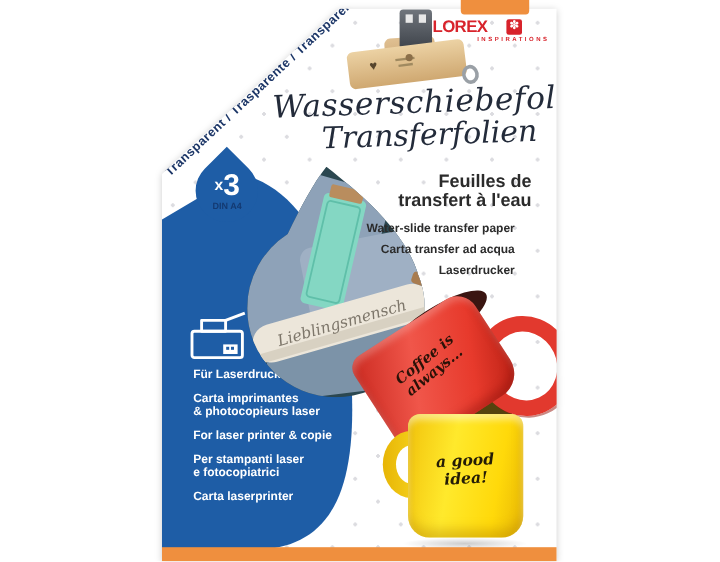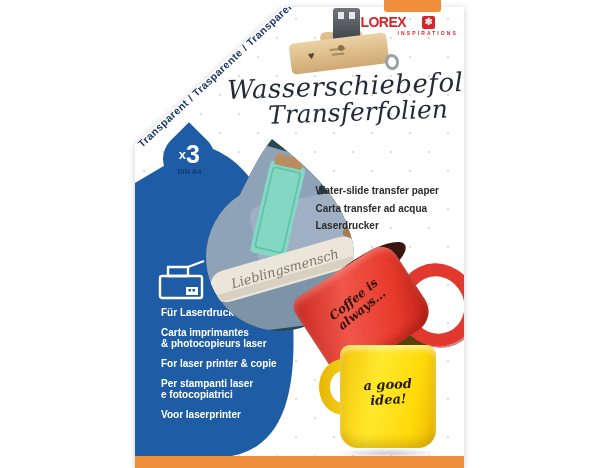--- a/index.html
+++ b/index.html
@@ -61,21 +61,21 @@
   .usb-pivot{position:absolute;left:203px;top:38px;width:6px;height:6px;border-radius:50%;background:#8b6f49;}
 
   
   .heading-script{position:absolute;left:92px;top:64px;width:236px;text-align:center;
     font-family:"DejaVu Serif", serif;font-style:italic;color:#232b3a;z-index:6;}
   .heading-script .h1{font-size:26px;letter-spacing:.5px;transform:rotate(-2deg);}
   .heading-script .h2{font-size:25px;margin-top:-3px;padding-left:26px;transform:rotate(-2deg);}
 
   .fr-title{position:absolute;right:21px;top:137px;text-align:right;
     font-size:15px;font-weight:800;line-height:16px;color:#2b2b2b;z-index:6;}
-  .subs{position:absolute;right:25px;top:178px;z-index:6;
+  .subs{position:absolute;right:35px;top:178px;text-align:right;z-index:6;
     font-size:10px;font-weight:700;color:#2b2b2b;}
   .subs div{margin-bottom:6.5px;}
 
   
   .blue-svg{position:absolute;left:0;top:128px;z-index:1;}
   .drop-badge{position:absolute;left:28px;top:126px;width:52px;height:52px;z-index:3;
     background:#1e5da6;border-radius:0 50% 50% 50%;transform:rotate(45deg);
     display:flex;align-items:center;justify-content:center;}
   .drop-inner{transform:rotate(-45deg);text-align:center;color:#fff;line-height:1;}
   .drop-x{font-size:13px;font-weight:bold;vertical-align:4px;}
@@ -151,20 +151,24 @@
       <span class="usb-etch2"></span>
     </div>
     <div class="usb-loop"></div>
     <div class="usb-pivot"></div>
 
     <div class="heading-script">
       <div class="h1">Wasserschiebefolien</div>
       <div class="h2">Transferfolien</div>
     </div>
 
+    <div class="fr-title">
+      <div>Feuilles de</div>
+      <div>transfert à l'eau</div>
+    </div>
 
     <div class="subs">
       <div>Water-slide transfer paper</div>
       <div>Carta transfer ad acqua</div>
       <div>Laserdrucker</div>
     </div>
 
     <svg class="blue-svg" width="170" height="330" viewBox="0 0 170 330">
       <path d="M0,48 L64,10 C118,20 152,88 158,185 C162,268 144,314 92,322 L0,322 Z" fill="#1e5da6"></path>
     </svg>
@@ -198,21 +202,21 @@
         <div>&amp; photocopieurs laser</div>
       </div>
       <div class="feat">
         <div>For laser printer &amp; copie</div>
       </div>
       <div class="feat">
         <div>Per stampanti laser</div>
         <div>e fotocopiatrici</div>
       </div>
       <div class="feat">
-        <div>Voor laserprinter</div>
+        <div>Carta laserprinter</div>
       </div>
     </div>
 
     <svg class="photo-svg" width="175" height="198" viewBox="0 0 175 198">
       <defs>
         <clipPath id="dropclip">
           <circle cx="82" cy="120" r="74"></circle>
           <path d="M74,2 C102,24 138,54 150,90 L96,124 L26,90 C42,58 58,22 74,2 Z"></path>
         </clipPath>
       </defs>

